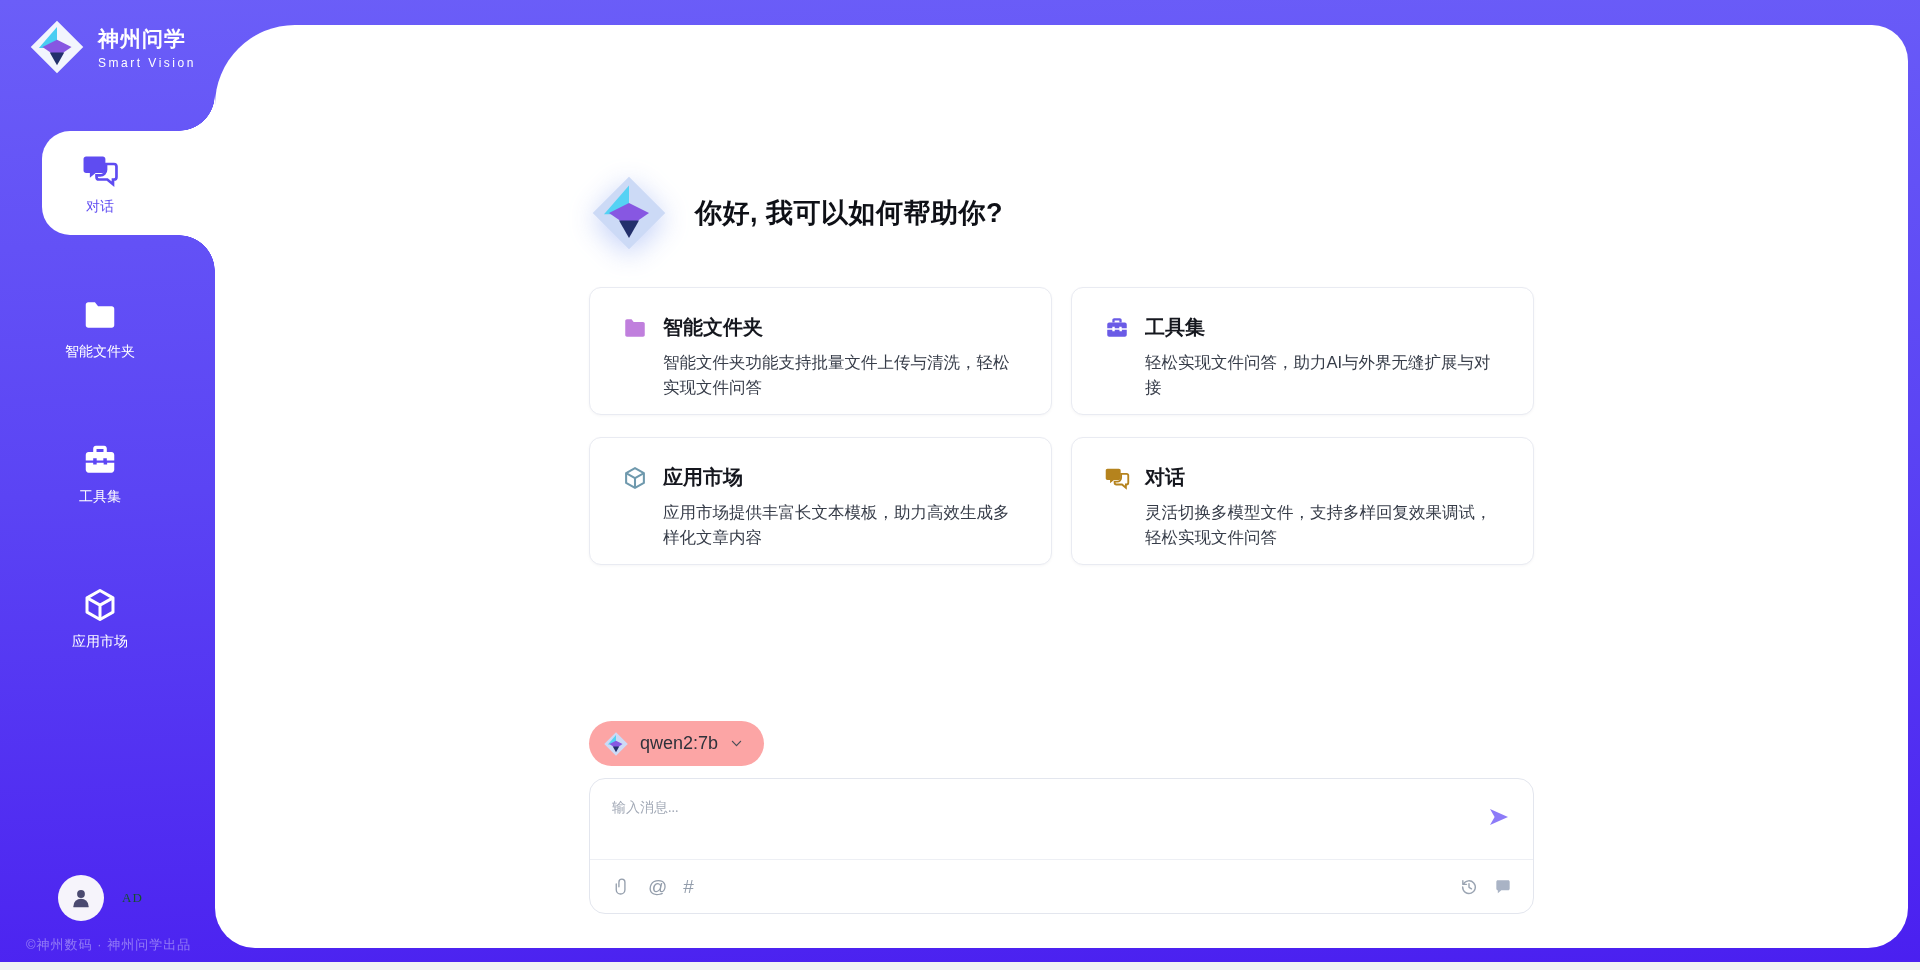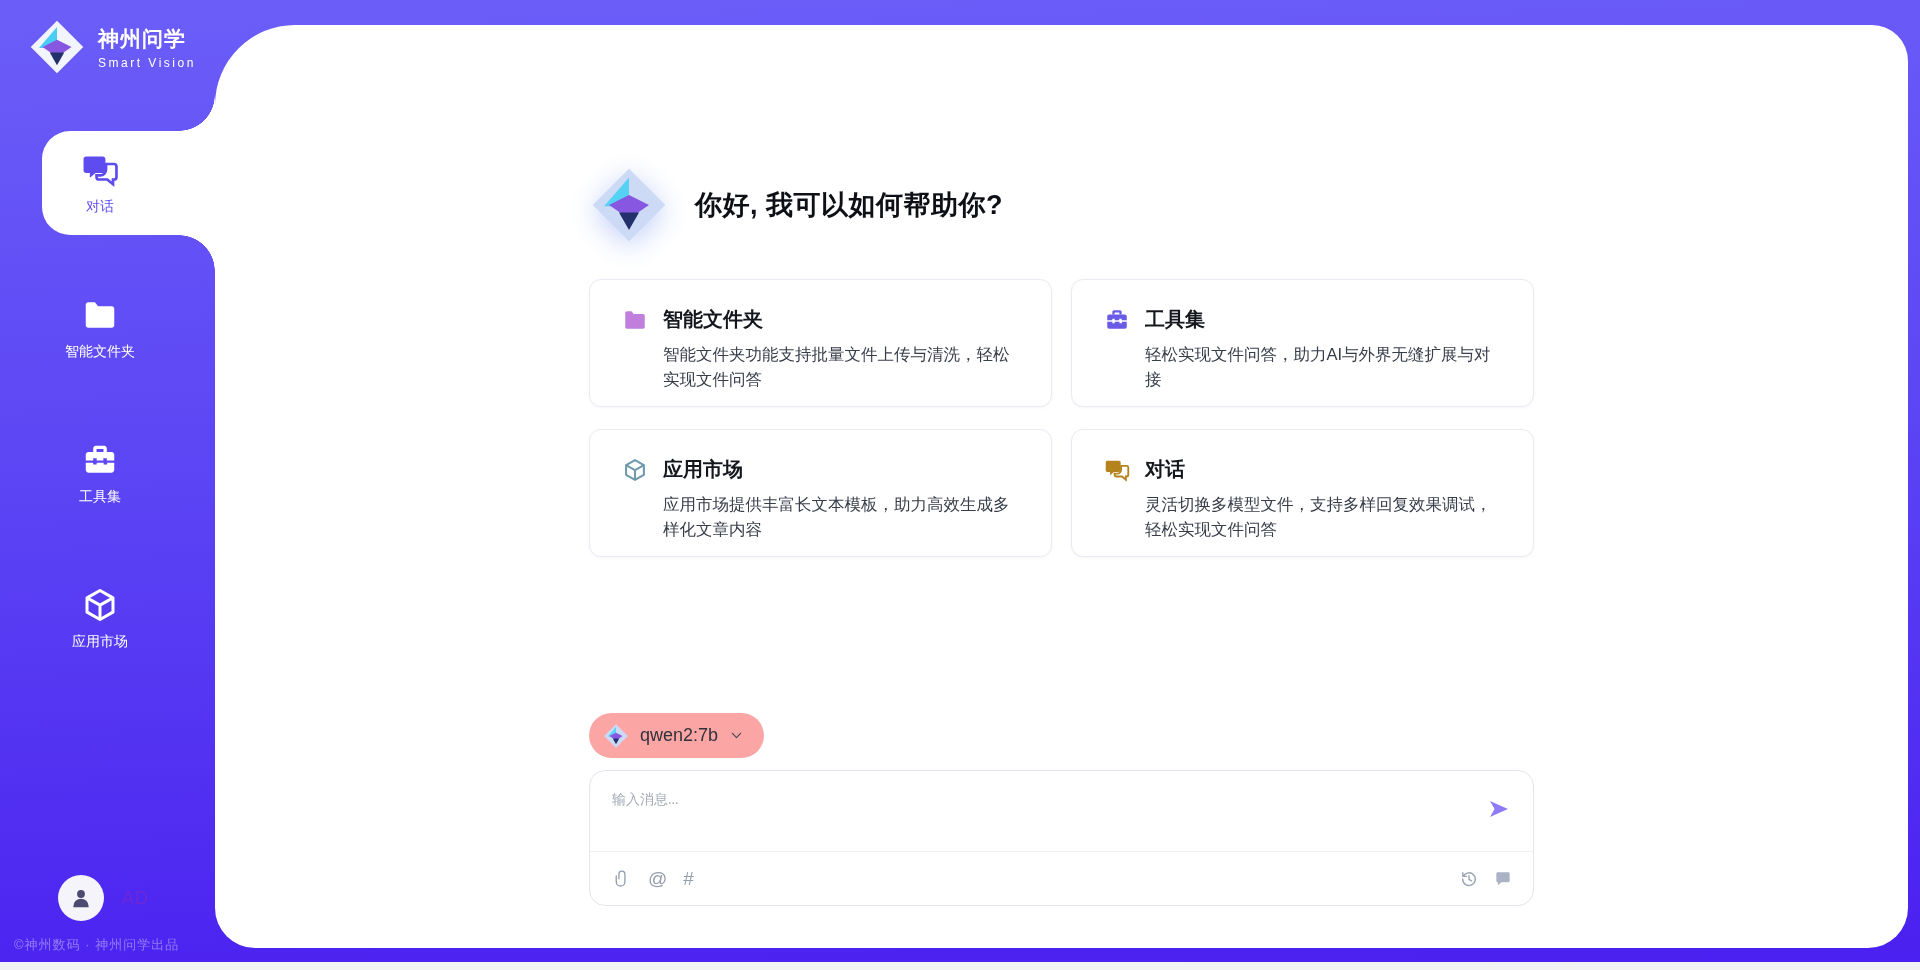--- a/index.html
+++ b/index.html
@@ -38,29 +38,29 @@
     background:radial-gradient(circle at 0 0, rgba(0,0,0,0) 35.5px, #fff 36px);
   }
   .nav-item.active::after {
     bottom:-36px;
     background:radial-gradient(circle at 0 100%, rgba(0,0,0,0) 35.5px, #fff 36px);
   }
 
   .user-row { position:absolute; left:58px; bottom:49px; display:flex; align-items:center; gap:18px; }
   .avatar { width:46px; height:46px; border-radius:50%; background:#f6f4fb; display:flex; align-items:center; justify-content:center; }
   .avatar svg { width:26px; height:26px; color:#4b4a70; }
-  .user-name { color:#6d28d9; font-size:18px; letter-spacing:1px; }
-  .sidebar-footer { position:absolute; left:14px; bottom:16px; color:rgba(255,255,255,.38); font-size:13px; letter-spacing:1px;text-align:right; }
+  .user-name { color:#14532d; font-size:13px; letter-spacing:1px;font-family:Liberation Serif, serif; }
+  .sidebar-footer { position:absolute; left:26px; bottom:16px; color:rgba(255,255,255,.38); font-size:13px; letter-spacing:1px;text-align:right; }
 
   
   .main-panel {
     position:absolute; left:215px; top:25px; right:12px; bottom:22px;
     background:#fff; border-radius:80px 36px 40px 40px; z-index:1;
   }
-  .content-col { width:945px; margin:0 auto; height:100%; display:flex; flex-direction:column; }
+  .content-col { width:945px; margin:8px auto; height:100%; display:flex; flex-direction:column; }
 
   .greeting { margin-top:140px; display:flex; align-items:center; gap:26px; }
   .greeting svg { width:80px; height:80px; filter:drop-shadow(0 6px 14px rgba(120,150,240,.45)); }
   .greeting-text { font-size:27px; font-weight:700; color:#0e1016; letter-spacing:.5px; }
 
   .cards { margin-top:34px; display:grid; grid-template-columns:463px 463px; gap:22px 19px; }
   .card {
     background:#fff; border:1px solid #e9ebf2; border-radius:12px;
     height:128px; padding:26px 28px 0 32px; cursor:pointer;
     box-shadow:0 1px 3px rgba(25,30,60,.04);

